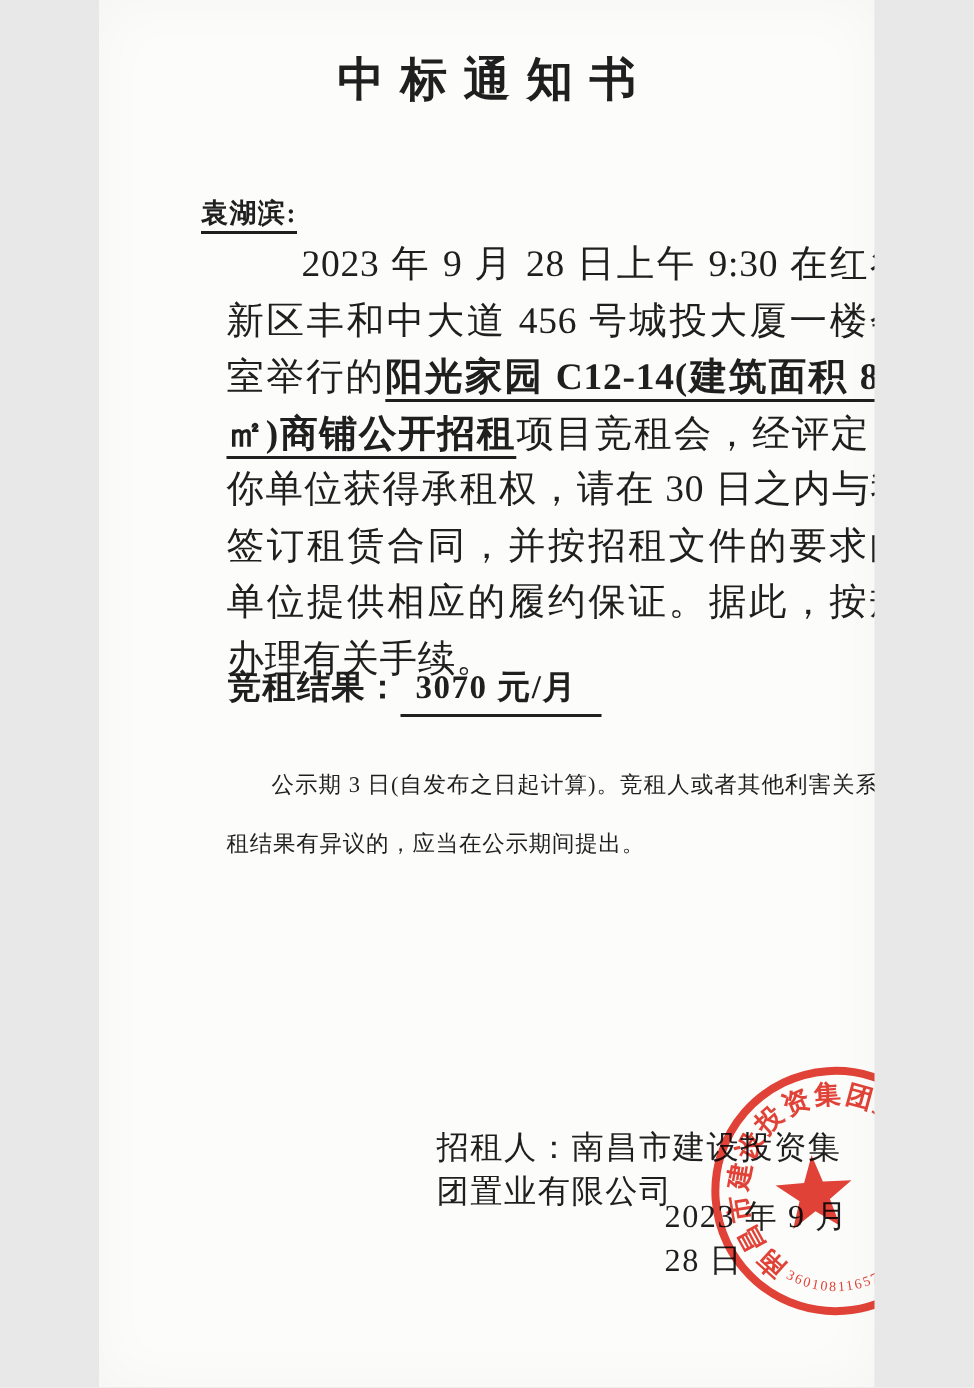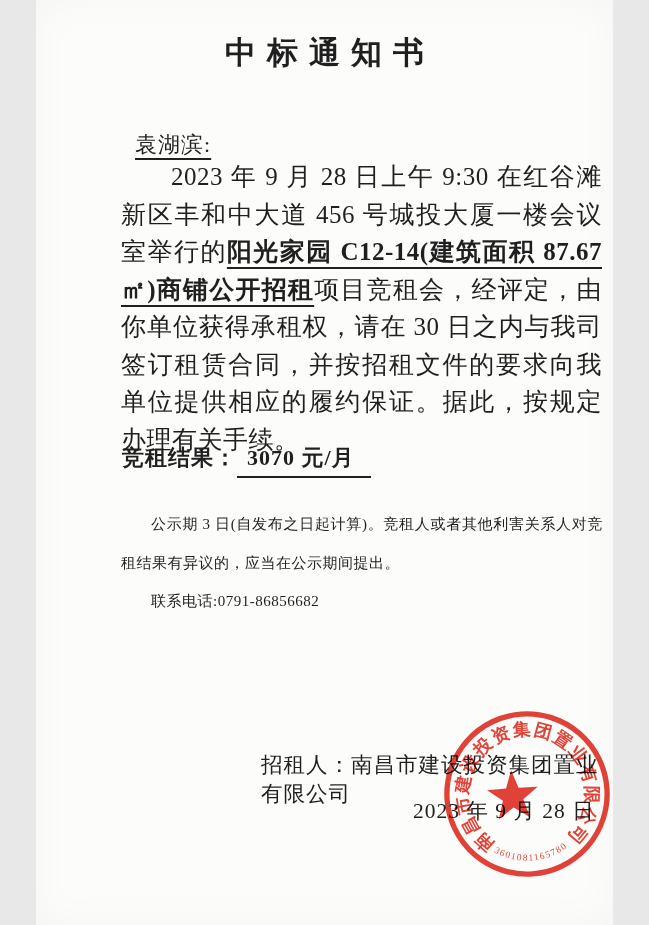--- a/index.html
+++ b/index.html
@@ -2,21 +2,21 @@
 <html style="--paper: #fcfcfa; --ink: #1f1f1f; --seal: #e23428;"><head>
 <meta charset="utf-8">
 <style>
   html, body {
     margin: 0;
     padding: 0;
     background: #e8e8e8;
   }
   .page {
     position: relative;
-    width: 577px;
+    width: 517px;
     height: 925px;
     margin: 0 auto;
     background: var(--paper, #fcfcfa);
     color: var(--ink, #1f1f1f);
     font-family: "Liberation Serif", "DejaVu Serif", serif;
     overflow: hidden;
     box-shadow: inset 0 0 40px rgba(0,0,0,0.03);
   }
   .doc-title {
     position: absolute;
@@ -26,23 +26,23 @@
     margin: 0;
     text-align: center;
     font-size: 31px;
     font-weight: bold;
     letter-spacing: 11px;
     text-indent: 11px; 
   }
   .addressee {
     position: absolute;
     top: 130px;
-    left: 99px;
-    font-size: 22px;
-    font-weight: normal;
+    left: 68px;
+    font-size: 18px;
+    font-weight: bold;
     letter-spacing: 1px;
     text-decoration: underline;
     text-decoration-thickness: 2px;
     text-underline-offset: 6px;
   }
   .body-para {
     position: absolute;
     top: 158px;
     left: 85px;
     width: 481px;
@@ -140,21 +140,20 @@
   </div>
 
   <p class="body-para"><span>2023 年 9 月 28 日上午 9:30 在红谷滩新区丰和中大道 456 号城投大厦一楼会议室举行的</span><span class="hl">阳光家园 C12-14(建筑面积 87.67 ㎡)商铺公开招租</span><span>项目竞租会，经评定，由你单位获得承租权，请在 30 日之内与我司签订租赁合同，并按招租文件的要求向我单位提供相应的履约保证。据此，按规定办理有关手续。</span></p>
 
   <div class="result-line">
     <span>竞租结果：</span><span class="result-value">3070 元/月</span>
   </div>
 
   <div class="notice-block">
     <p class="justified">公示期 3 日(自发布之日起计算)。竞租人或者其他利害关系人对竞租结果有异议的，应当在公示期间提出。</p>
-    <p>联系电话:0791-86856682</p>
   </div>
 
   <div class="signer-line">
     <span>招租人：</span><span>南昌市建设投资集团置业有限公司</span>
   </div>
 
   <div class="date-line">2023 年 9 月 28 日</div>
 
   <svg class="seal" viewBox="0 0 200 200" aria-hidden="true">
     <defs>

